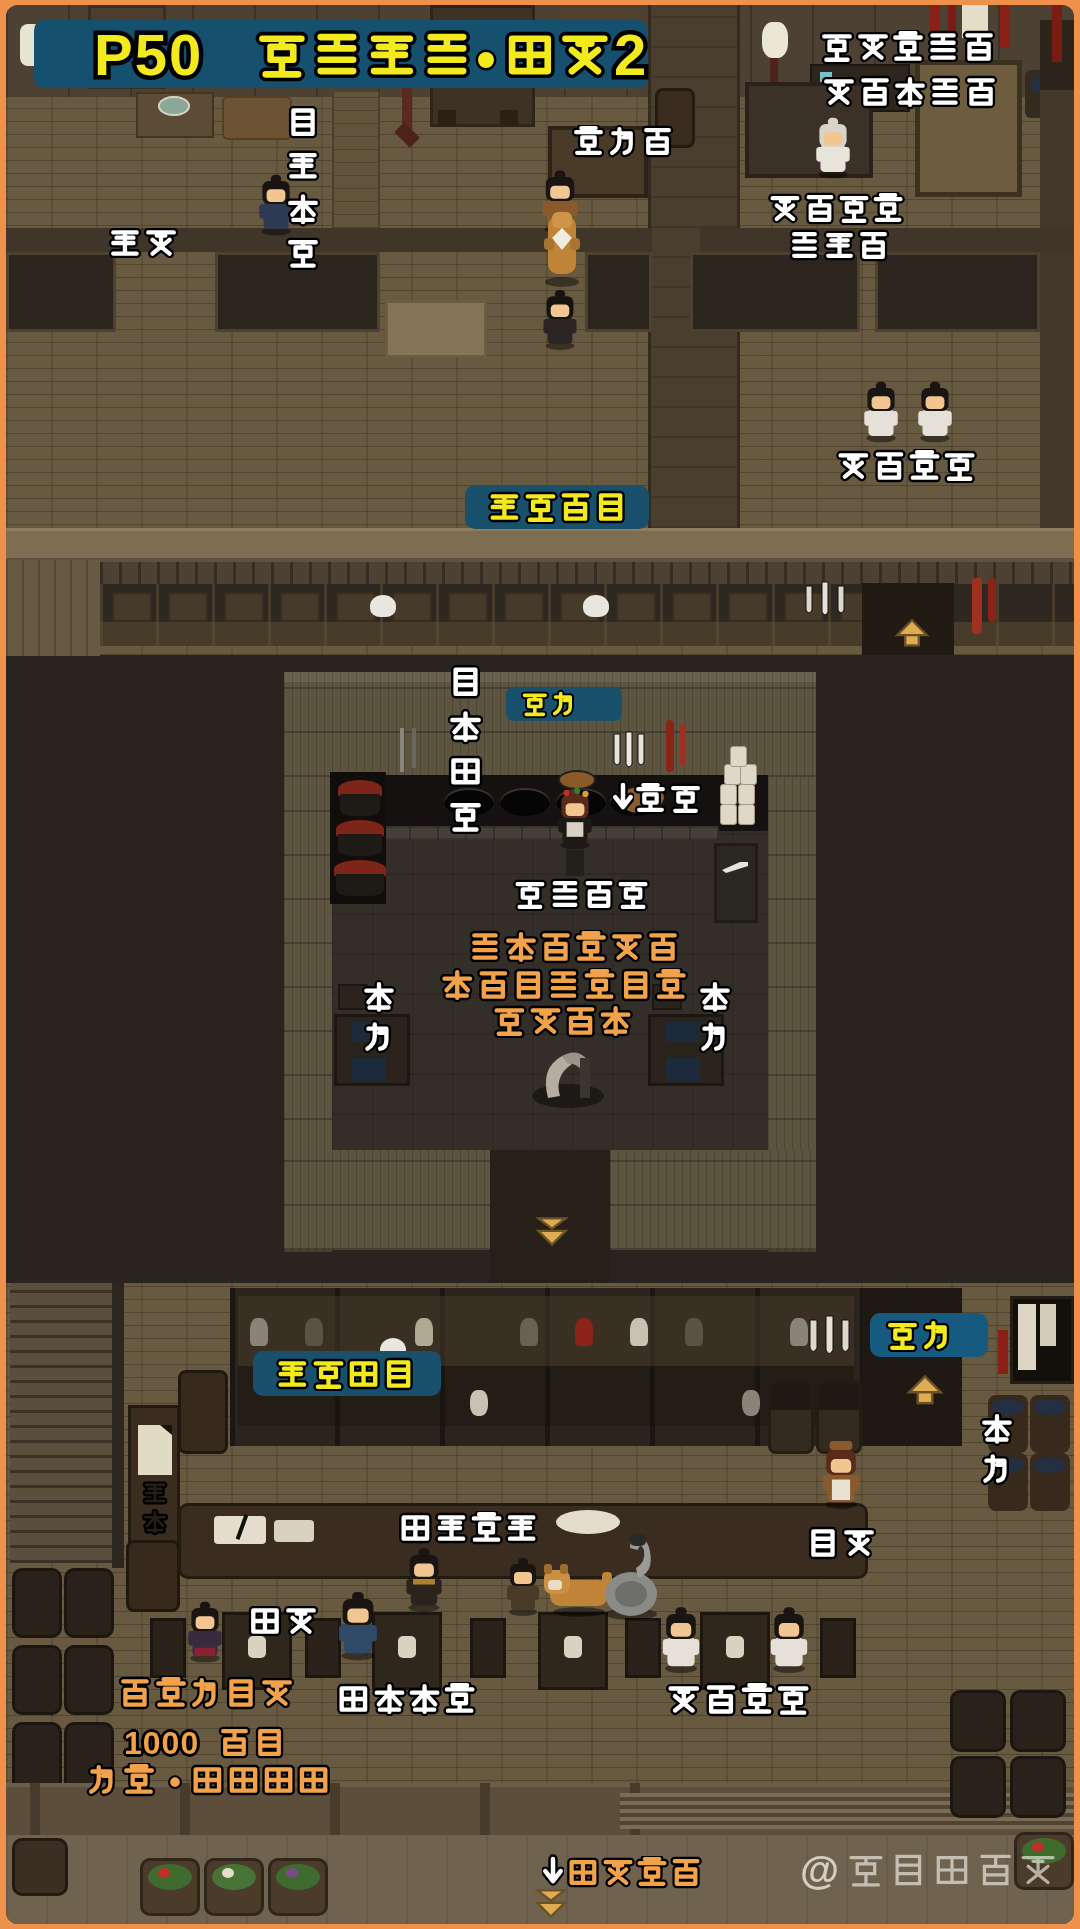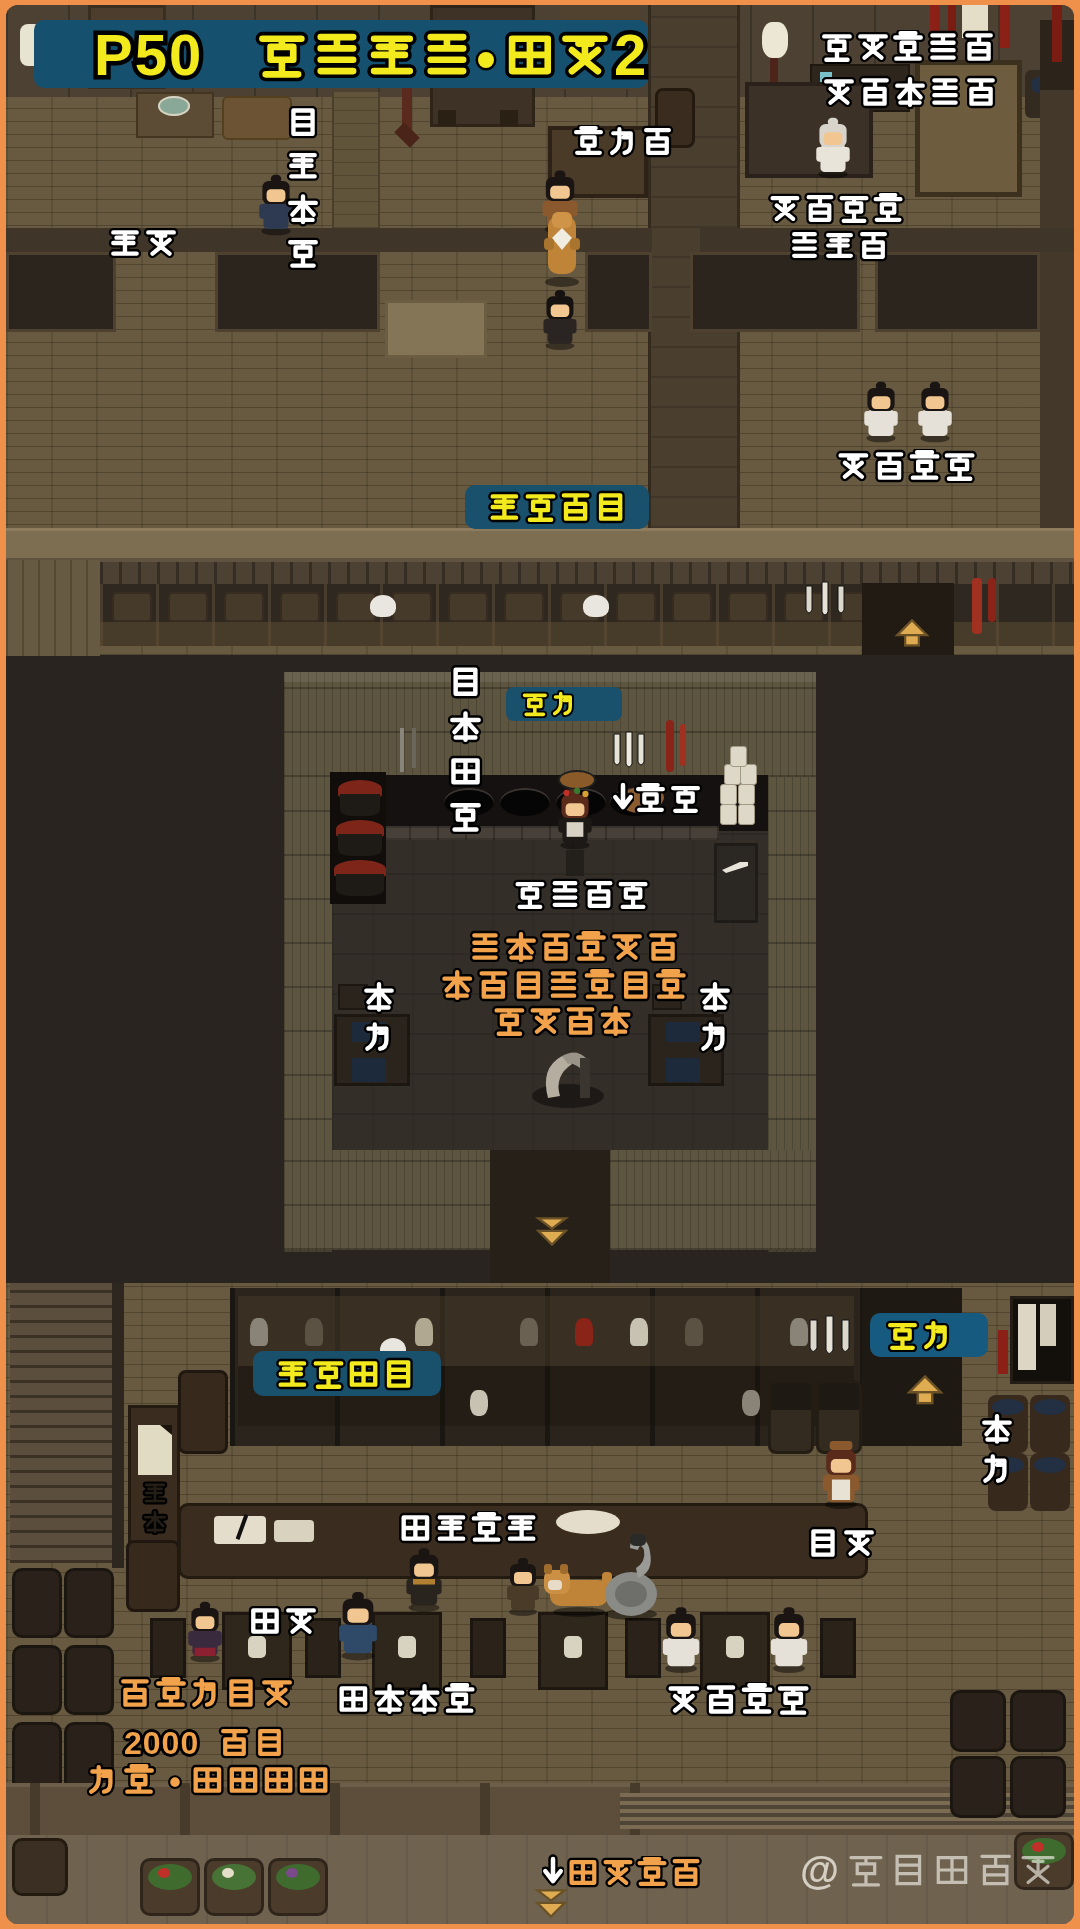--- a/index.html
+++ b/index.html
@@ -742,21 +742,21 @@
         <use href="#k8" x="34" class="o"></use>
         <use href="#k4" x="67" class="o"></use>
         <use href="#k3" x="100" class="o"></use>
         <use href="#k6" x="134" class="o"></use>
         <use href="#k7" x="0" class="or"></use>
         <use href="#k8" x="34" class="or"></use>
         <use href="#k4" x="67" class="or"></use>
         <use href="#k3" x="100" class="or"></use>
         <use href="#k6" x="134" class="or"></use>
       </svg>
-<div class="a num" style="left:124px;top:1725px">2000</div>
+<div class="a num" style="left:124px;top:1725px">1000</div>
 <svg class="a" style="left:218px;top:1726px;width:68px;height:33px;" viewBox="0 0 66 32">
         <use href="#k7" x="0" class="o"></use>
         <use href="#k3" x="34" class="o"></use>
         <use href="#k7" x="0" class="or"></use>
         <use href="#k3" x="34" class="or"></use>
       </svg>
 <svg class="a" style="left:86px;top:1763px;width:70px;height:34px;" viewBox="0 0 66 32">
         <use href="#k4" x="0" class="o"></use>
         <use href="#k8" x="34" class="o"></use>
         <use href="#k4" x="0" class="or"></use>

